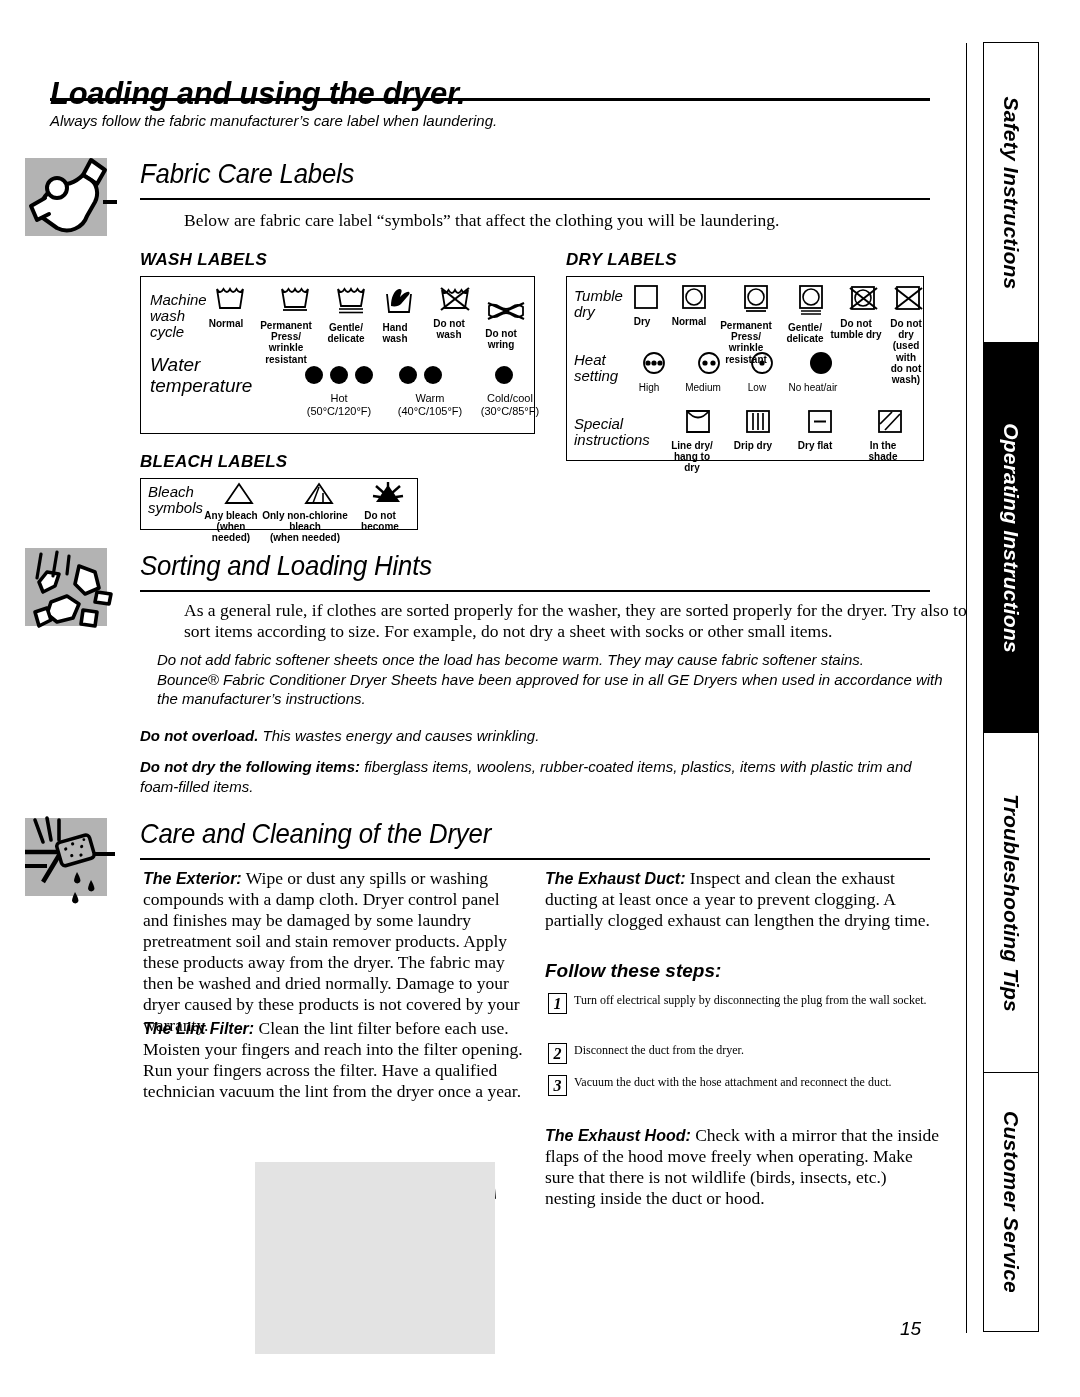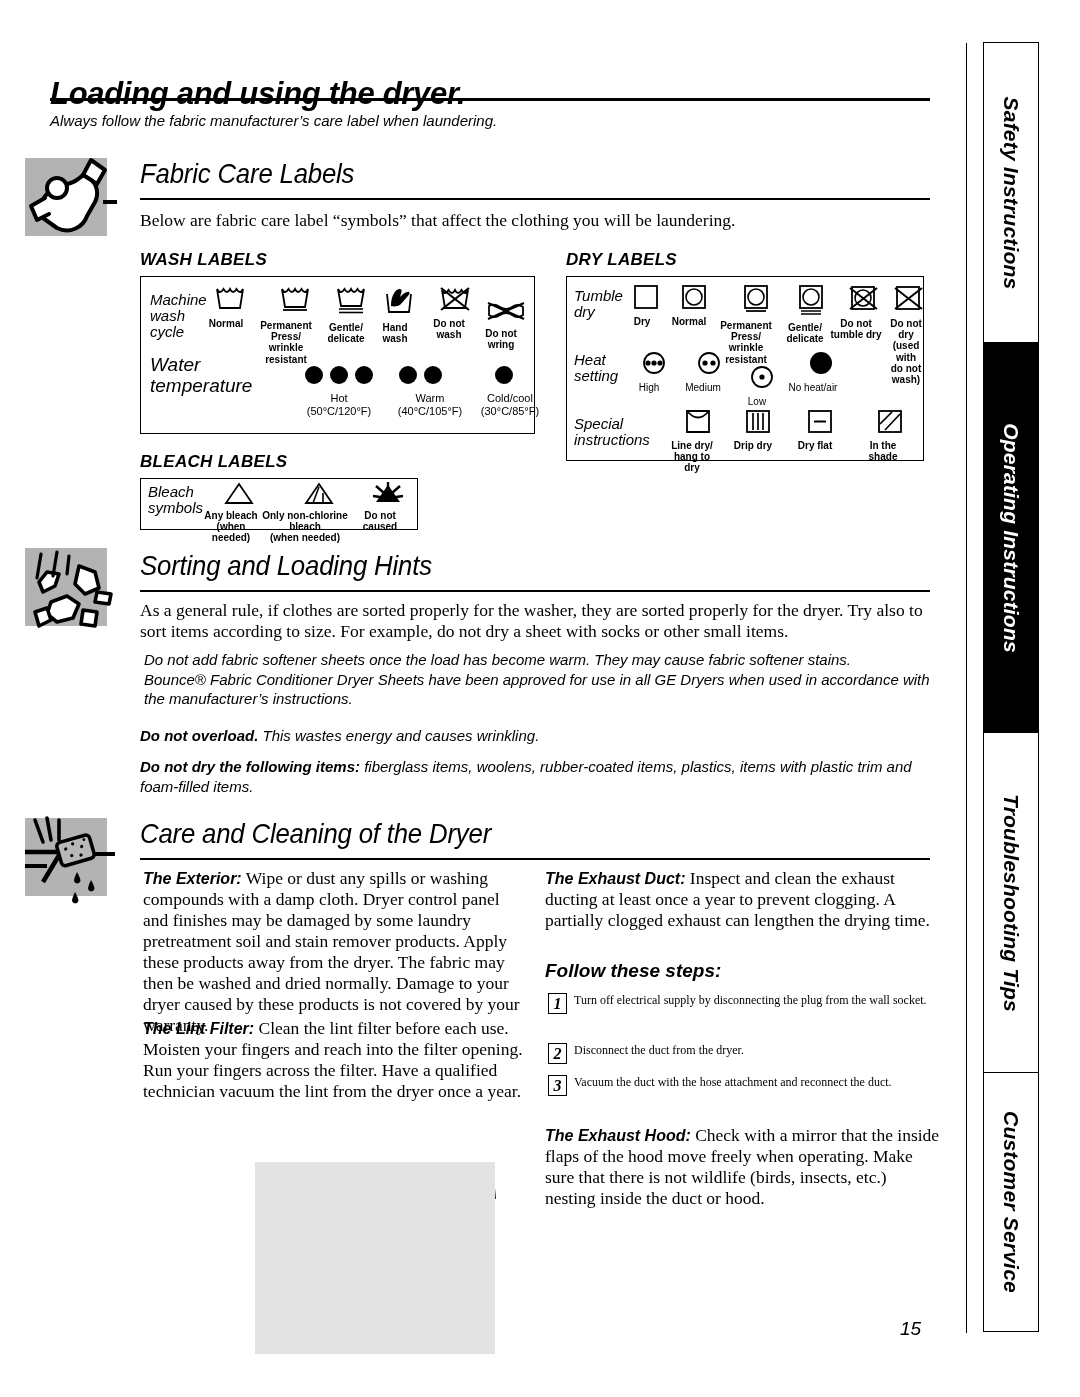--- a/index.html
+++ b/index.html
@@ -104,21 +104,21 @@
     position:absolute; text-align:center;
     font-family:"Liberation Sans", sans-serif;
     font-size:11px; line-height:1.15; white-space:pre-line;
   }
   .dot { border-radius:50%; background:#000; position:absolute; }
 
   
   .serif-p {
     position:absolute;
     font-family:"Liberation Serif", serif;
-    font-size:17.5px; line-height:1.22; text-align:left;
+    font-size:17.5px; line-height:1.22; text-align:left;margin-left:44px;
   }
   .sans-it {
     position:absolute;
     font-family:"Liberation Sans", sans-serif;
     font-style:italic; font-size:15px; line-height:1.30;
   }
   .sans-it b { font-weight:bold; }
   .col-text {
     position:absolute;
     font-family:"Liberation Serif", serif;
@@ -272,21 +272,21 @@
       <svg width="34" height="24" viewBox="0 0 34 24" style="margin-left:15px">
         <path d="M17 5 L29 22 L5 22 Z" fill="#000"></path>
         <g stroke="#000" stroke-width="2.4">
           <line x1="17" y1="2" x2="17" y2="12"></line>
           <line x1="5" y1="6" x2="13" y2="13"></line>
           <line x1="29" y1="6" x2="21" y2="13"></line>
           <line x1="2" y1="16" x2="9" y2="17"></line>
           <line x1="32" y1="16" x2="25" y2="17"></line>
         </g>
       </svg>
-      <div class="cap">Do not caused</div>
+      <div class="cap">Do not become</div>
     </div>
 
     <div class="chart-title" style="left:566px; top:250px;">DRY LABELS</div>
     <div class="chart-box" style="left:566px; top:276px; width:358px; height:185px;"></div>
 
     <div class="row-label" style="left:574px; top:288px;">Tumble<br>dry</div>
 
     <div class="sym" style="left:622px; top:284px; width:40px;">
       <svg width="26" height="26" viewBox="0 0 26 26" style="margin-left:7px">
         <rect x="2" y="2" width="22" height="22" fill="none" stroke="#000" stroke-width="1.8"></rect>
@@ -347,21 +347,21 @@
       <div class="cap big">High</div>
     </div>
     <div class="sym" style="left:678px; top:350px; width:50px;">
       <svg width="26" height="26" viewBox="0 0 26 26" style="margin-left:12px">
         <circle cx="13" cy="13" r="10" fill="none" stroke="#000" stroke-width="1.8"></circle>
         <circle cx="9" cy="13" r="2.6" fill="#000"></circle>
         <circle cx="17" cy="13" r="2.6" fill="#000"></circle>
       </svg>
       <div class="cap big">Medium</div>
     </div>
-    <div class="sym" style="left:735px; top:364px; width:44px;">
+    <div class="sym" style="left:735px; top:350px; width:44px;">
       <svg width="26" height="26" viewBox="0 0 26 26" style="margin-left:9px">
         <circle cx="13" cy="13" r="10" fill="none" stroke="#000" stroke-width="1.8"></circle>
         <circle cx="13" cy="13" r="2.6" fill="#000"></circle>
       </svg>
       <div class="cap big">Low</div>
     </div>
     <div class="sym" style="left:785px; top:350px; width:56px;">
       <svg width="26" height="26" viewBox="0 0 26 26" style="margin-left:15px">
         <circle cx="13" cy="13" r="11" fill="#000"></circle>
       </svg>
@@ -417,21 +417,21 @@
           <path d="M40 12 L36 36"></path>
           <path d="M52 16 L50 34"></path>
         </g>
       </svg>
     </div>
     <div class="sec-head" style="left:140px; top:550px;">Sorting and Loading Hints</div>
     <div class="sec-rule" style="left:140px; top:590px; width:790px;"></div>
 
     <div class="serif-p" style="left:140px; top:600px; width:800px;">As a general rule, if clothes are sorted properly for the washer, they are sorted properly for the dryer. Try also to sort items according to size. For example, do not dry a sheet with socks or other small items.</div>
 
-    <div class="sans-it" style="left:144px; top:650px; width:805px;">
+    <div class="sans-it" style="left:157px; top:650px; width:805px;">
       <span>Do not add fabric softener sheets once the load has become warm. They may cause fabric softener stains.</span><br>
       <span>Bounce® Fabric Conditioner Dryer Sheets have been approved for use in all GE Dryers when used in accordance with the manufacturer’s instructions.</span>
     </div>
 
     <div class="sans-it" style="left:140px; top:726px; width:805px;">
       <b>Do not overload.</b><span> This wastes energy and causes wrinkling.</span>
     </div>
 
     <div class="sans-it" style="left:140px; top:757px; width:805px;">
       <b>Do not dry the following items:</b><span> fiberglass items, woolens, rubber-coated items, plastics, items with plastic trim and foam-filled items.</span>

